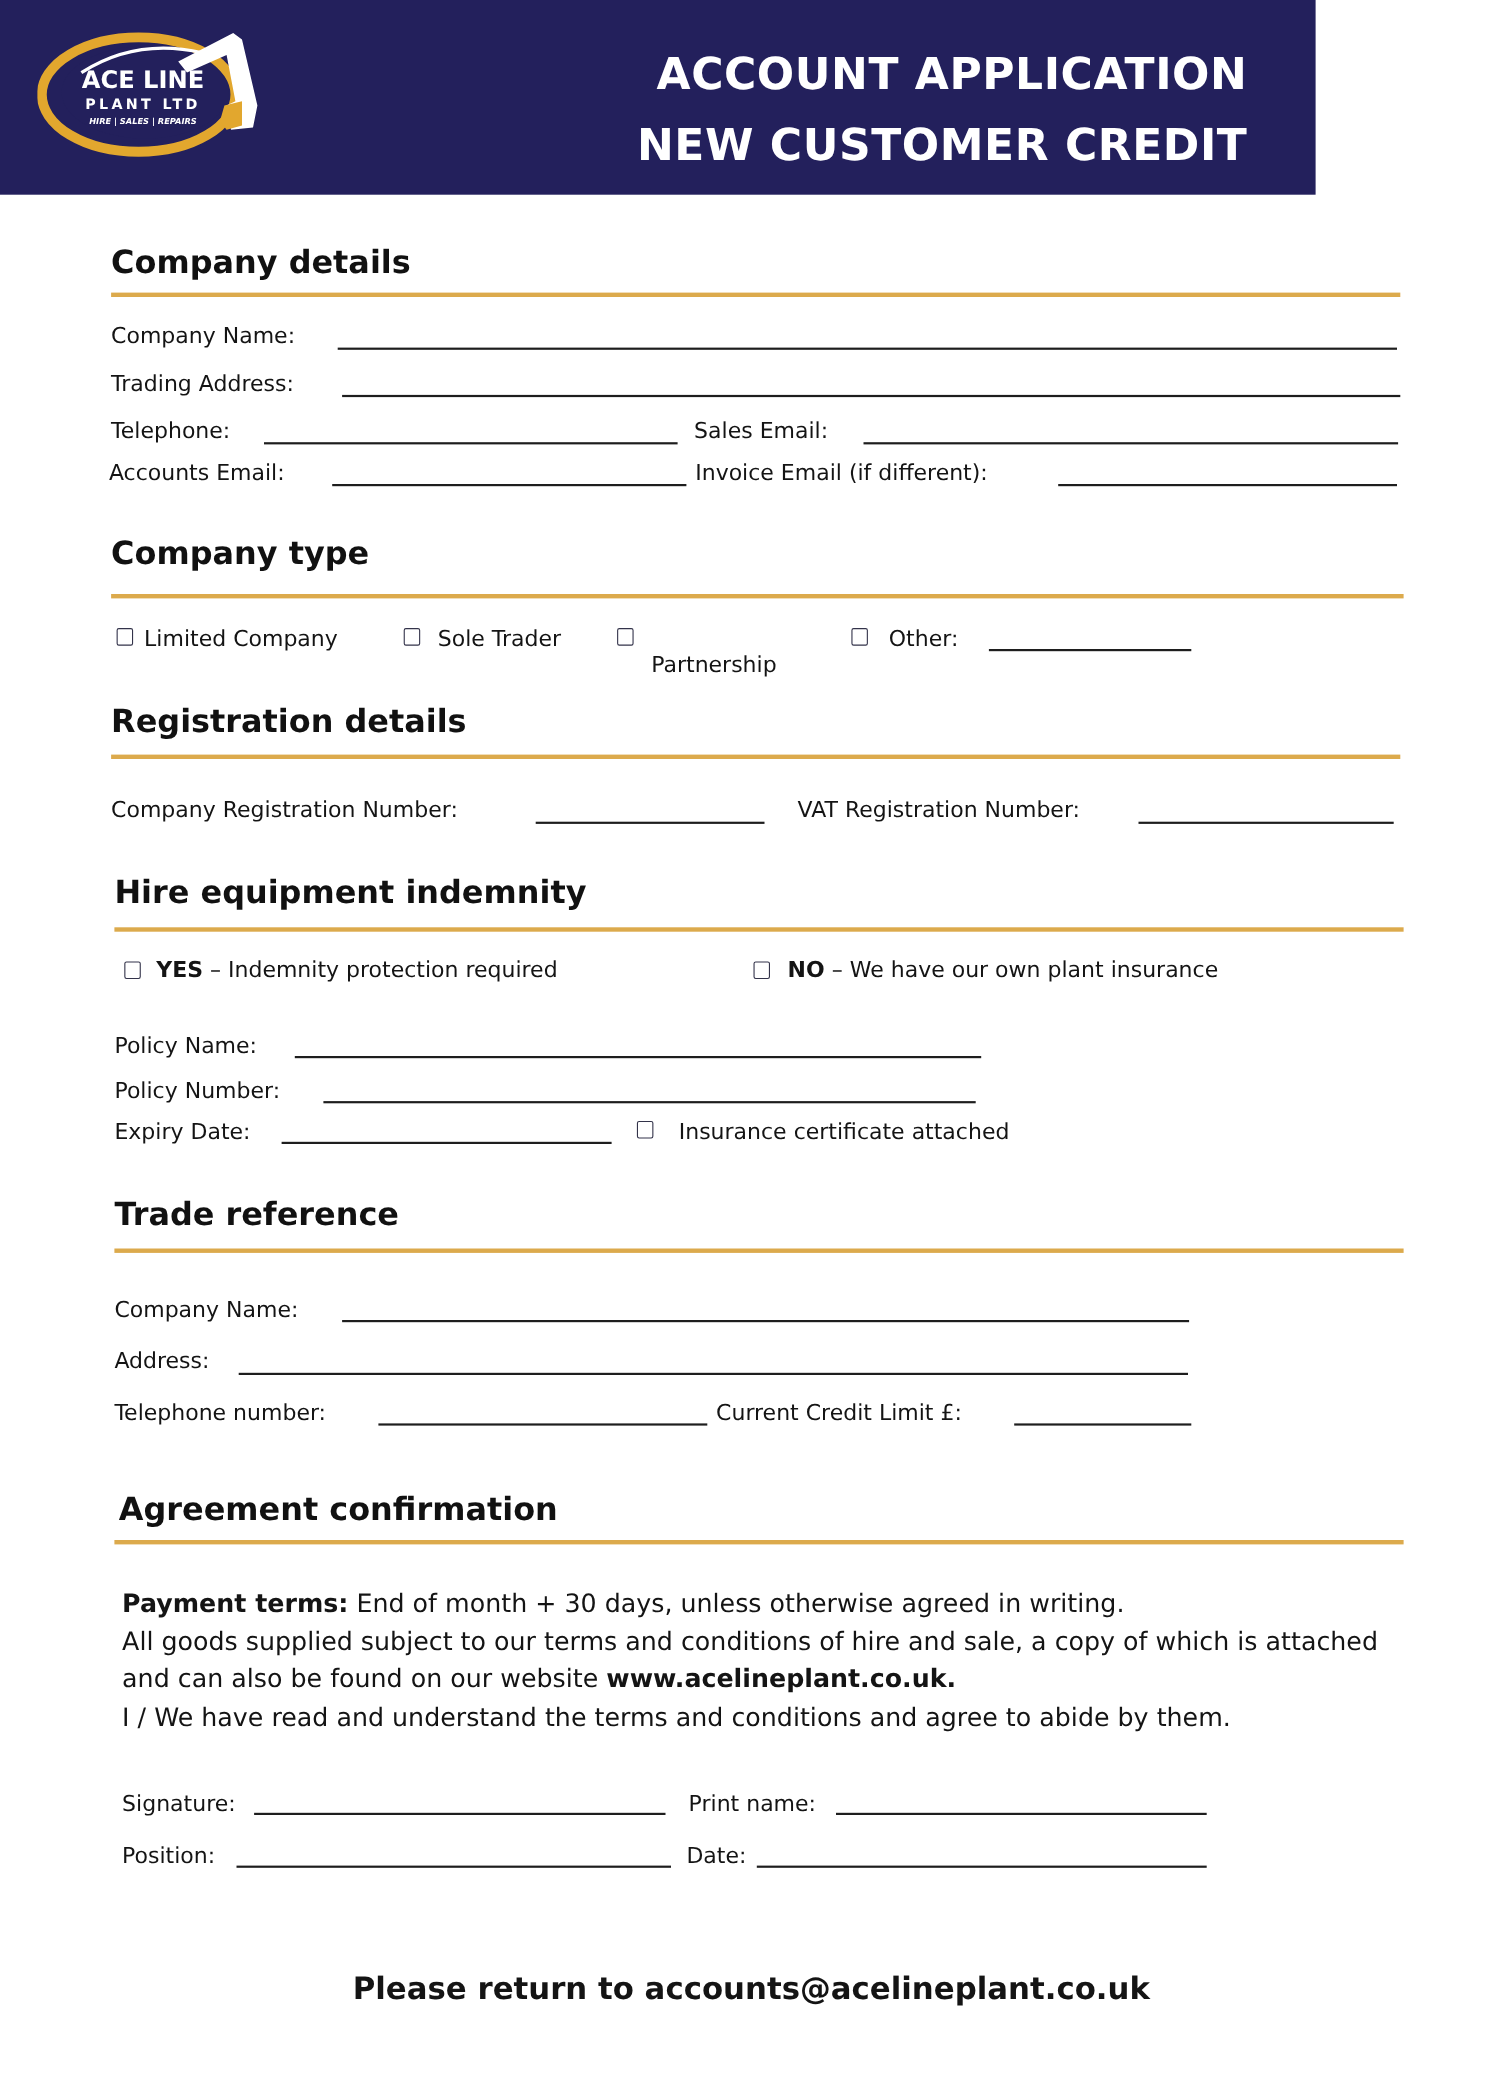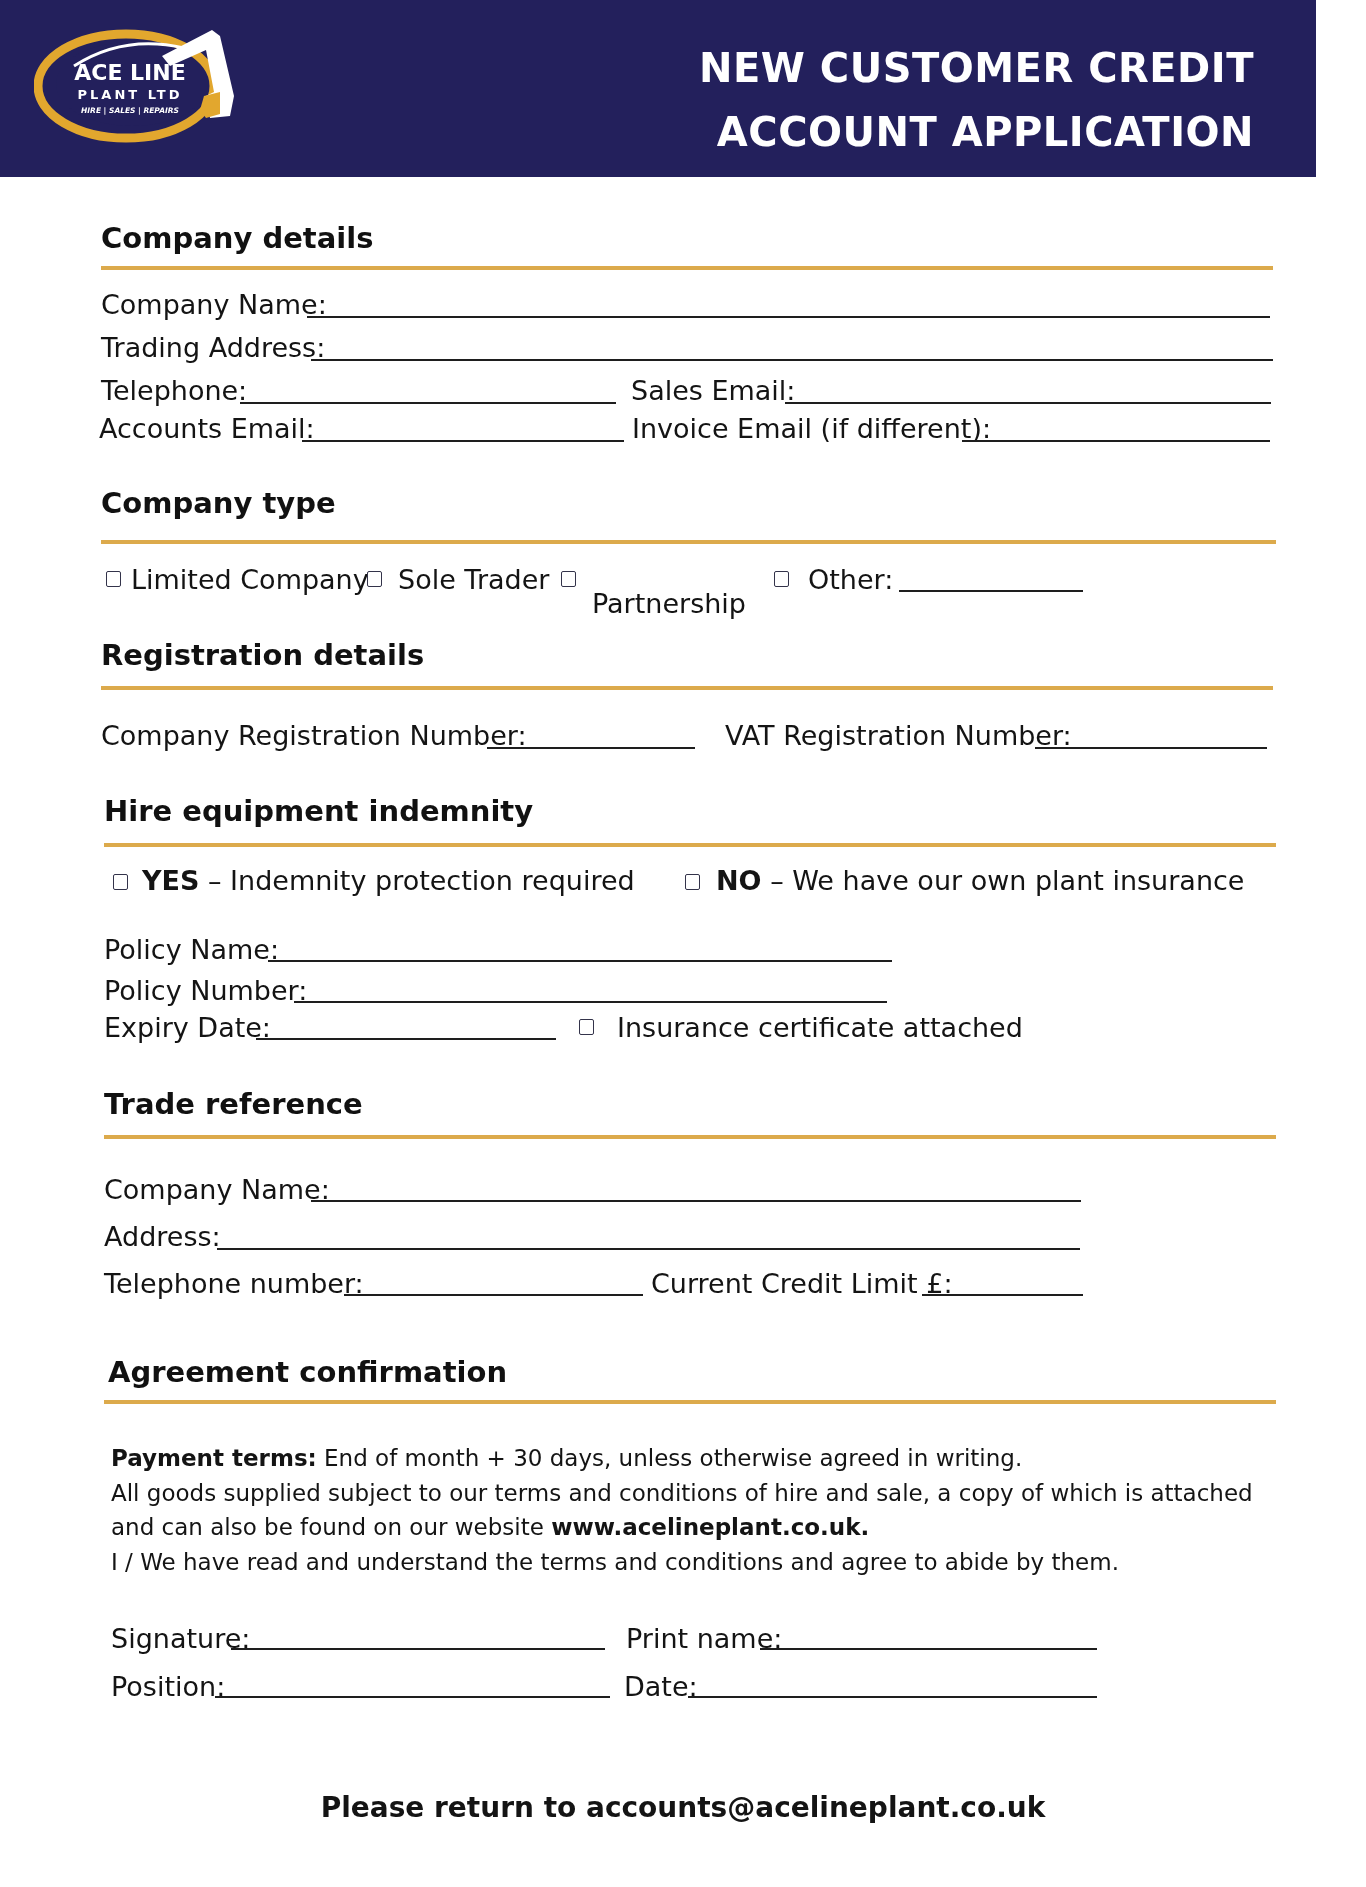--- a/index.html
+++ b/index.html
@@ -1,24 +1,24 @@
 <!DOCTYPE html>
 <html><head>
 <meta charset="utf-8">
 <style>
   html, body { margin:0; padding:0; background:#ffffff; }
   body { width:1366px; height:1887px; position:relative; overflow:hidden;
          font-family:"DejaVu Sans", sans-serif; color:#141414; }
-  .header { position:absolute; left:0; top:0; width:1288px; height:177px; background:#23205c;padding-left:28px; }
+  .header { position:absolute; left:0; top:0; width:1196px; height:177px; background:#23205c; }
   .logo { position:absolute; left:34px; top:26px; width:208px; height:118px; }
   .title { position:absolute; right:62px; top:36px; text-align:right; color:#ffffff;
            font-family:"DejaVu Sans", sans-serif; font-weight:bold; font-size:40px; line-height:64px; letter-spacing:0.5px; }
   .h { position:absolute; font-family:"DejaVu Sans", sans-serif; font-weight:bold; font-size:29px; line-height:36px; color:#111; margin:0; }
   .rule { position:absolute; height:4px; background:#dcaa4c; }
-  .lbl { position:absolute; font-size:27px; line-height:30px; white-space:nowrap; }
+  .lbl { position:absolute; font-size:20px; line-height:30px; white-space:nowrap; }
   .line { position:absolute; height:2px; background:#1e1e1e; }
   .cb { position:absolute; width:15px; height:16px; border:1.6px solid #33334a; border-radius:2px; box-sizing:border-box; background:#fff; }
   .b { font-weight:bold; }
   .para { position:absolute; left:111px; font-size:23px; line-height:35px; white-space:nowrap; }
   .footer { position:absolute; left:0; width:1366px; top:1790px; text-align:center; font-weight:bold; font-size:28px; line-height:36px; }
 </style>
 </head>
 <body>
 
 <div class="header">
@@ -28,22 +28,22 @@
       <ellipse cx="98" cy="58" rx="76" ry="42" fill="#23205c"></ellipse>
       <path d="M40 40 Q90 8 150 22" stroke="#ffffff" stroke-width="3" fill="none"></path>
       <polygon points="128,30 178,4 186,10 200,70 196,90 176,92 172,70 180,66 172,24 136,40" fill="#ffffff"></polygon>
       <polygon points="170,70 186,66 186,88 172,92 166,84" fill="#e2a72e"></polygon>
       <text x="96" y="54" text-anchor="middle" fill="#ffffff" font-family="DejaVu Sans, sans-serif" font-weight="bold" font-size="22">ACE LINE</text>
       <text x="96" y="73" text-anchor="middle" fill="#ffffff" font-family="DejaVu Sans, sans-serif" font-weight="bold" font-size="13" letter-spacing="3">PLANT LTD</text>
       <text x="96" y="87" text-anchor="middle" fill="#ffffff" font-family="DejaVu Sans, sans-serif" font-weight="bold" font-style="italic" font-size="7.5">HIRE | SALES | REPAIRS</text>
     </svg>
   </div>
   <div class="title">
+    <div>ACCOUNT APPLICATION</div>
     <div>NEW CUSTOMER CREDIT</div>
-    <div>ACCOUNT APPLICATION</div>
   </div>
 </div>
 
 <h2 class="h" style="left:101px; top:220px;">Company details</h2>
 <div class="rule" style="left:101px; top:266px; width:1172px;"></div>
 
 <span class="lbl" style="left:101px; top:290px;">Company Name:</span>
 <div class="line" style="left:307px; top:316px; width:963px;"></div>
 
 <span class="lbl" style="left:101px; top:333px;">Trading Address:</span>

